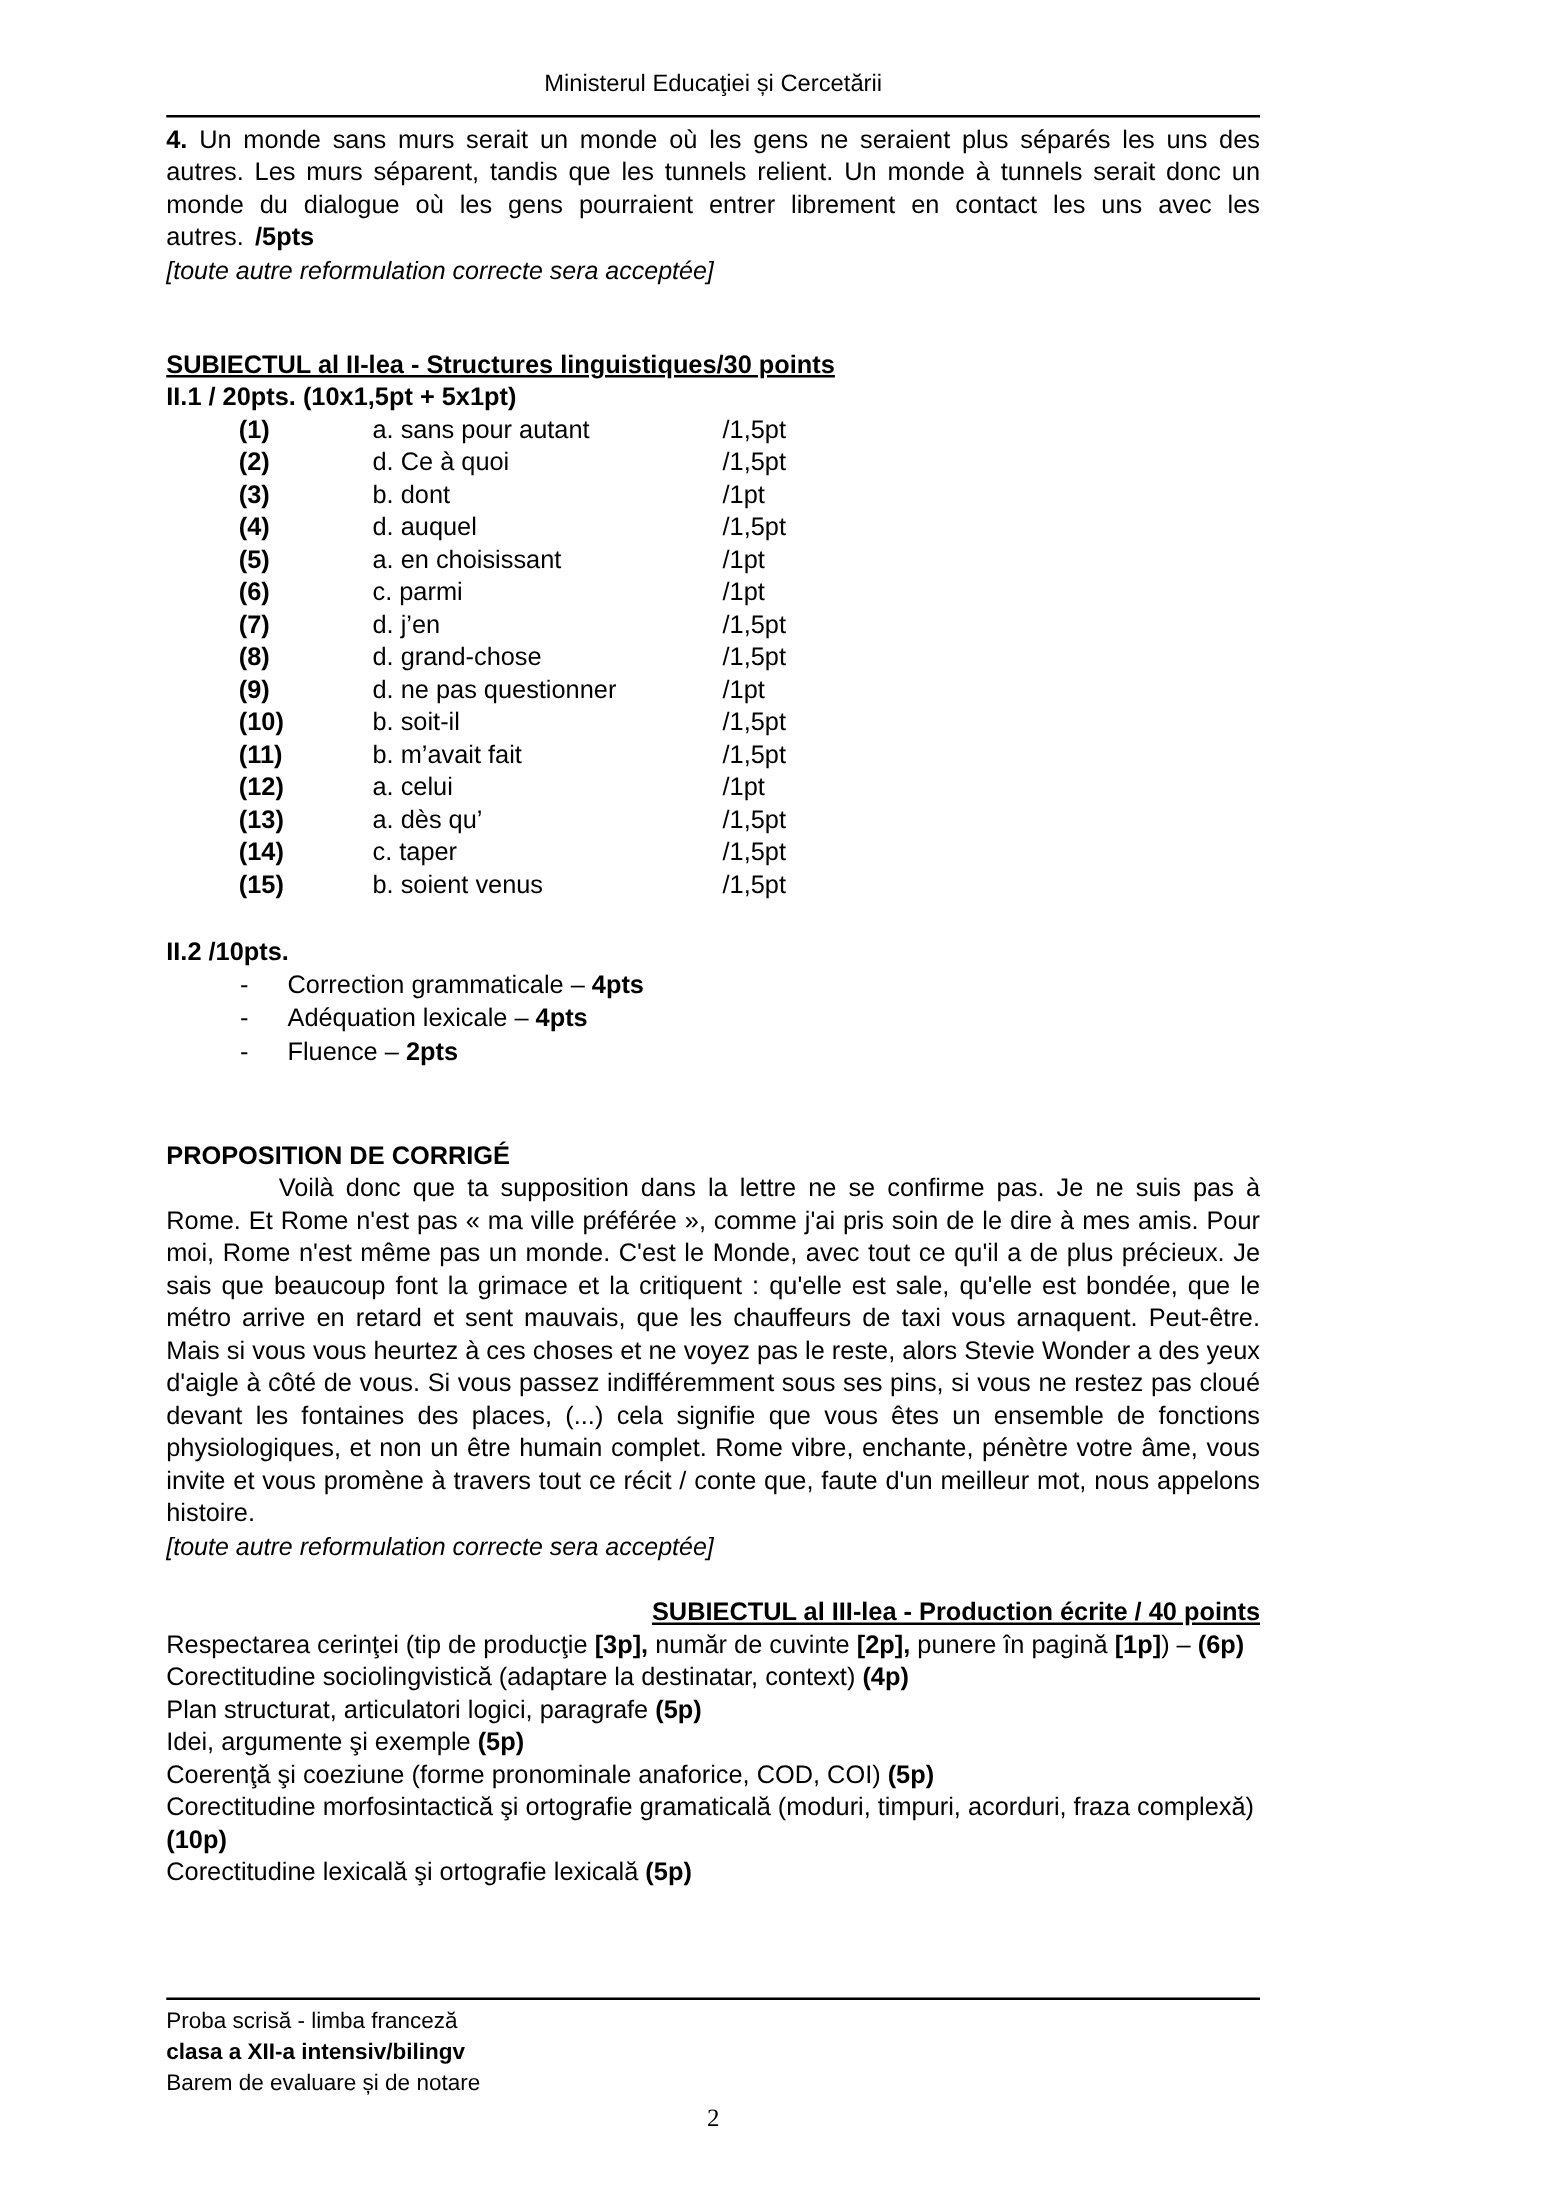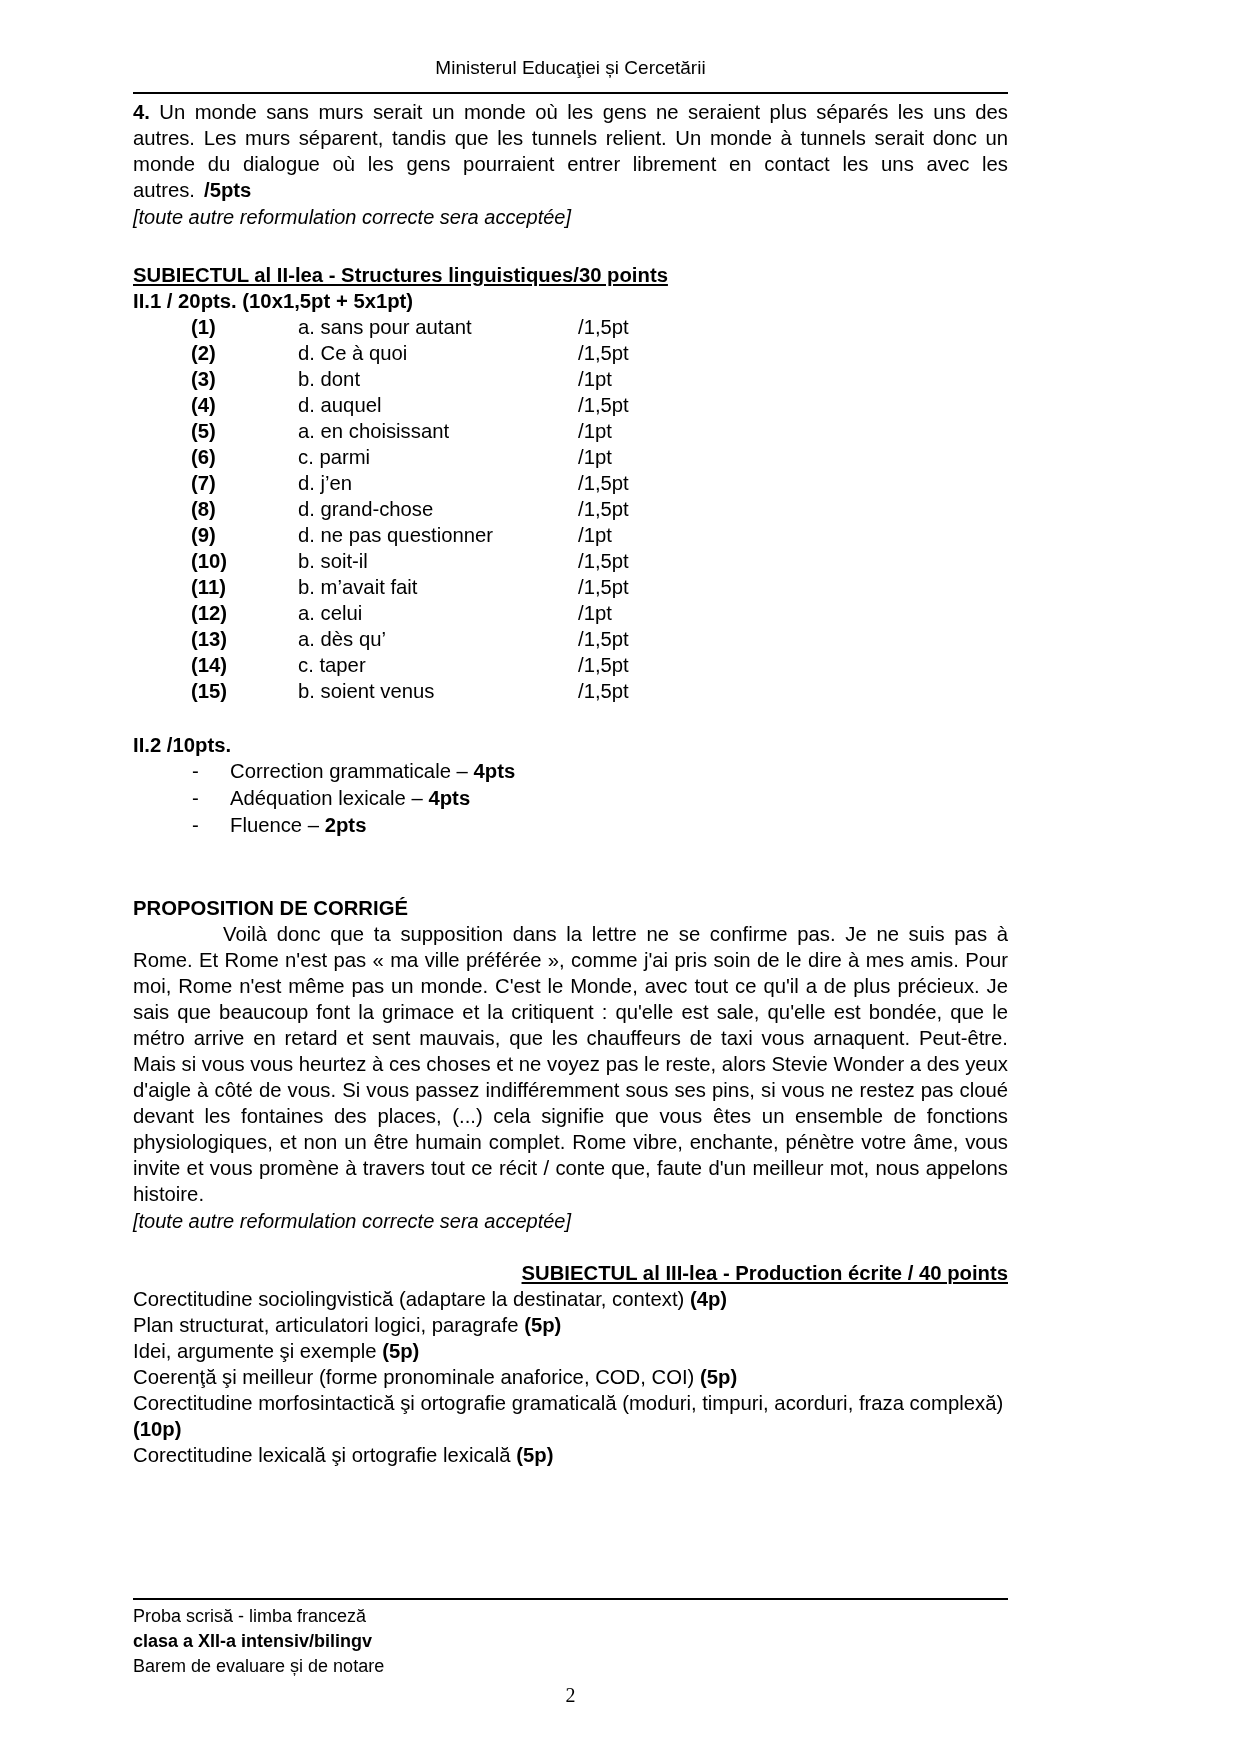--- a/index.html
+++ b/index.html
@@ -15,21 +15,21 @@
     line-height: 26px;
     overflow: hidden;
   }
   .content { position: absolute; left: 133px; top: 0; width: 875px; }
   .doc-header { padding-top: 57px; text-align: center; font-size: 19px; line-height: 22px; }
   .top-rule { border: none; border-top: 2px solid #000; margin: 13px 0 0 0; }
   .sec4 { margin-top: 5px; text-align: justify; }
   .b { font-weight: bold; }
   .pts-gap { margin-left: 9px; }
   .note { margin-top: 3px; font-style: italic; font-size: 20px; line-height: 23px; }
-  .sec-title { margin-top: 33px; font-weight: bold; }
+  .sec-title { margin-top: 50px; font-weight: bold; }
   .sec-title .u { text-decoration: underline; }
   .sub-heading { font-weight: bold; }
   .answer-row { display: flex; }
   .answer-row .num { font-weight: bold; margin-left: 58px; width: 107px; flex: 0 0 auto; }
   .answer-row .ans { width: 280px; flex: 0 0 auto; }
   .sub2 { margin-top: 28px; font-weight: bold; }
   .crit-row { display: flex; line-height: 27px; }
   .crit-row .dash { margin-left: 59px; width: 38px; flex: 0 0 auto; }
   .prop-heading { margin-top: 56px; font-weight: bold; }
   .prop-para { text-align: justify; text-indent: 90px; }
@@ -149,24 +149,25 @@
           <span class="dash">-</span>
           <span><span>Fluence – </span><span class="b">2pts</span></span>
         </div>
     </div>
 
     <div class="prop-heading">PROPOSITION DE CORRIGÉ</div>
     <div class="prop-para">Voilà donc que ta supposition dans la lettre ne se confirme pas. Je ne suis pas à Rome. Et Rome n'est pas « ma ville préférée », comme j'ai pris soin de le dire à mes amis. Pour moi, Rome n'est même pas un monde. C'est le Monde, avec tout ce qu'il a de plus précieux. Je sais que beaucoup font la grimace et la critiquent : qu'elle est sale, qu'elle est bondée, que le métro arrive en retard et sent mauvais, que les chauffeurs de taxi vous arnaquent. Peut-être. Mais si vous vous heurtez à ces choses et ne voyez pas le reste, alors Stevie Wonder a des yeux d'aigle à côté de vous. Si vous passez indifféremment sous ses pins, si vous ne restez pas cloué devant les fontaines des places, (...) cela signifie que vous êtes un ensemble de fonctions physiologiques, et non un être humain complet. Rome vibre, enchante, pénètre votre âme, vous invite et vous promène à travers tout ce récit / conte que, faute d'un meilleur mot, nous appelons histoire.</div>
     <div class="note">[toute autre reformulation correcte sera acceptée]</div>
 
     <div class="sec3-title"><span class="u">SUBIECTUL al III-lea - Production écrite / 40 points</span></div>
+    <div><span>Respectarea cerinţei (tip de producţie </span><span class="b">[3p],</span><span> număr de cuvinte </span><span class="b">[2p],</span><span> punere în pagină </span><span class="b">[1p]</span><span>) – </span><span class="b">(6p)</span></div>
     <div><span>Corectitudine sociolingvistică (adaptare la destinatar, context) </span><span class="b">(4p)</span></div>
     <div><span>Plan structurat, articulatori logici, paragrafe </span><span class="b">(5p)</span></div>
     <div><span>Idei, argumente şi exemple </span><span class="b">(5p)</span></div>
-    <div><span>Coerenţă şi meilleur (forme pronominale anaforice, COD, COI) </span><span class="b">(5p)</span></div>
+    <div><span>Coerenţă şi coeziune (forme pronominale anaforice, COD, COI) </span><span class="b">(5p)</span></div>
     <div><span>Corectitudine morfosintactică şi ortografie gramaticală (moduri, timpuri, acorduri, fraza complexă)</span></div>
     <div><span class="b">(10p)</span></div>
     <div><span>Corectitudine lexicală şi ortografie lexicală </span><span class="b">(5p)</span></div>
 
   </div>
 
   <div class="footer">
     <hr class="footer-rule">
     <div>Proba scrisă - limba franceză</div>
     <div class="b">clasa a XII-a intensiv/bilingv</div>

